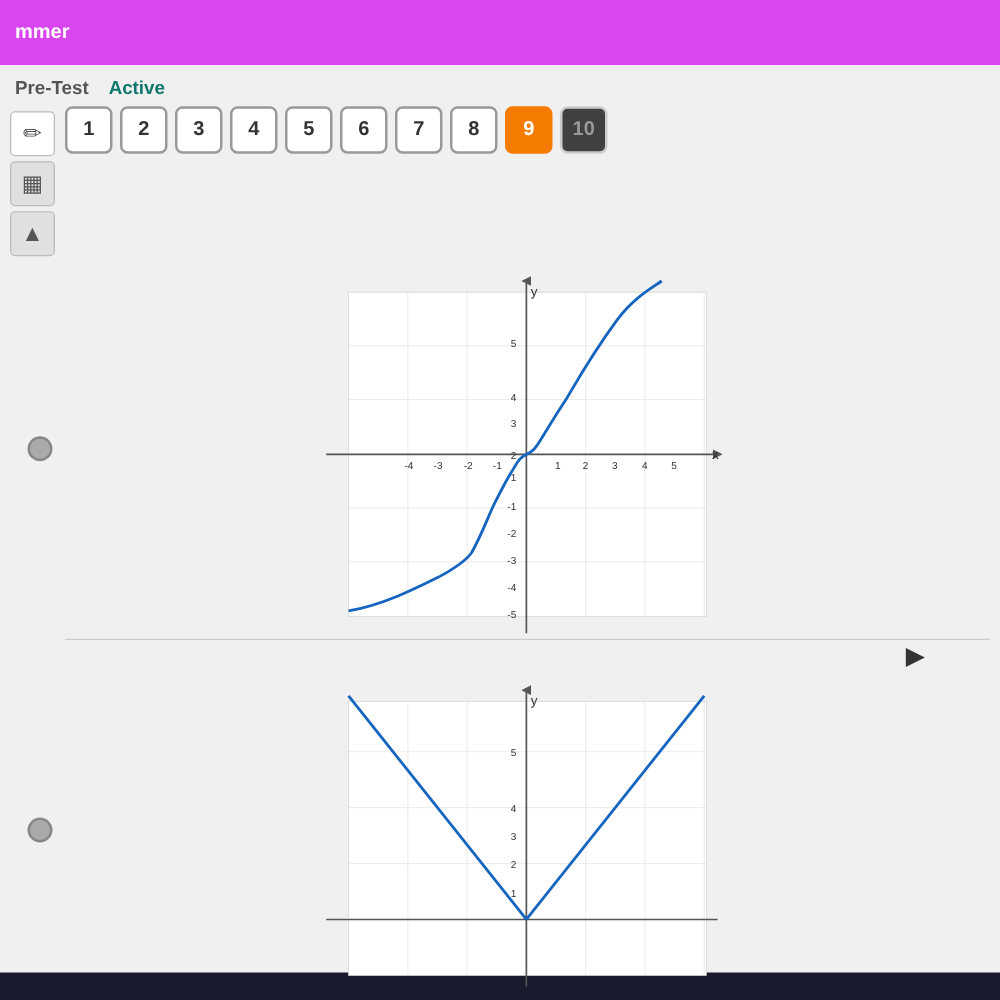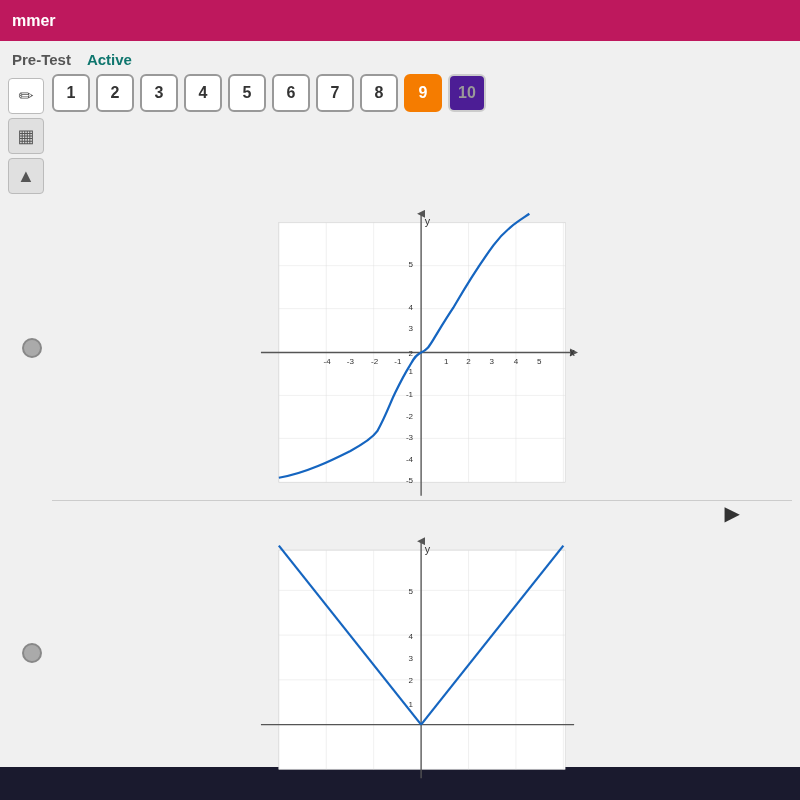--- a/index.html
+++ b/index.html
@@ -6,22 +6,22 @@
     body {
       width: 800px;
       height: 800px;
       overflow: hidden;
       background: #1a1a2e;
       font-family: Arial, sans-serif;
     }
 
     .top-bar {
       width: 100%;
-      height: 41px;
-      background: #be185d;
+      height: 52px;
+      background: #d946ef;
       display: flex;
       align-items: center;
       padding: 0 12px;
     }
 
     .top-bar-title {
       color: white;
       font-size: 16px;
       font-weight: bold;
     }
@@ -109,21 +109,21 @@
       cursor: pointer;
     }
 
     .num-btn.selected {
       background: #f57c00;
       border-color: #f57c00;
       color: white;
     }
 
     .num-btn.disabled {
-      background: #4c1d95;
+      background: #404040;
       border-color: #ccc;
       color: #999;
     }
 
     .content-area {
       display: flex;
       flex: 1;
       padding: 4px 8px 4px 8px;
       gap: 0;
       position: relative;

